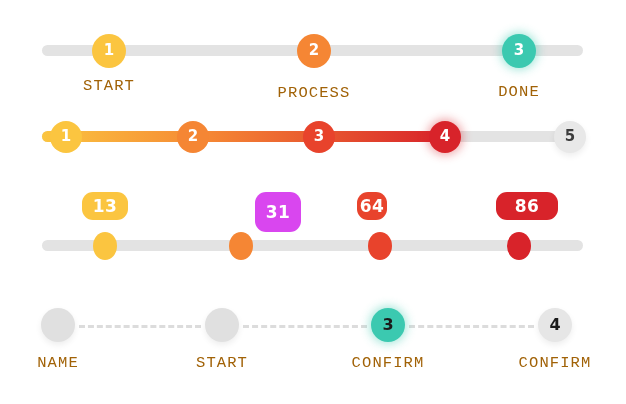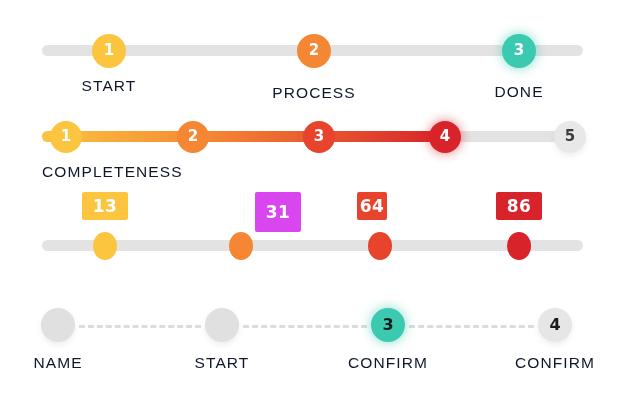--- a/index.html
+++ b/index.html
@@ -48,32 +48,32 @@
   }
 
   .node-num {
     display: block;
     font-weight: 700;
   }
 
   
   .step-label {
     position: absolute;
-    font-family: Liberation Sans, sans-serif;
+    font-family: Liberation Mono, monospace;
     font-size: 15.5px;
     letter-spacing: 1.1px;
-    color: #0f172a;
+    color: #a16207;
     white-space: nowrap;
     font-weight: 400;
   }
 
   
   .badge {
     position: absolute;
-    border-radius: 2px;
+    border-radius: 11px;
     display: flex;
     align-items: center;
     justify-content: center;
     color: #ffffff;
     font-size: 17px;
     font-weight: 700;
     letter-spacing: 0.5px;
     box-sizing: border-box;
   }
 
@@ -121,29 +121,28 @@
     </div>
     <div class="node" style="left: 303px; top: 120.5px; width: 32px; height: 32px; background: rgb(232, 67, 44); color: rgb(255, 255, 255); font-size: 15px;">
       <span class="node-num">3</span>
     </div>
     <div class="node glow-red" style="left: 429px; top: 120.5px; width: 32px; height: 32px; background: rgb(216, 35, 42); color: rgb(255, 255, 255); font-size: 15px;">
       <span class="node-num">4</span>
     </div>
     <div class="node glow-soft" style="left: 554px; top: 120.5px; width: 32px; height: 32px; background: rgb(232, 232, 232); color: rgb(60, 60, 60); font-size: 15px;">
       <span class="node-num">5</span>
     </div>
-    <div class="step-label" style="left: 42px; top: 163px;">COMPLETENESS</div>
     <div class="track" style="left: 42px; top: 240px; width: 541px; height: 11px; background: rgb(227, 227, 227);"></div>
     <div class="badge" style="left: 82px; top: 192px; width: 46px; height: 28px; background: rgb(251, 197, 64);">13</div>
     <div class="handle" style="left: 93px; top: 231.5px; width: 24px; height: 28px; background: rgb(251, 197, 64);"></div>
     <div class="badge" style="left: 218px; top: 192px; width: 46px; height: 40px; background: #d946ef; margin-left: 37px;">31</div>
     <div class="handle" style="left: 229px; top: 231.5px; width: 24px; height: 28px; background: rgb(245, 134, 52);"></div>
     <div class="badge" style="left: 357px; top: 192px; width: 30px; height: 28px; background: rgb(232, 67, 44);">64</div>
     <div class="handle" style="left: 368px; top: 231.5px; width: 24px; height: 28px; background: rgb(232, 67, 44);"></div>
-    <div class="badge" style="left: 496px; top: 192px; width: 46px; height: 28px; background: rgb(216, 35, 42);">86</div>
+    <div class="badge" style="left: 496px; top: 192px; width: 62px; height: 28px; background: rgb(216, 35, 42);">86</div>
     <div class="handle" style="left: 507px; top: 231.5px; width: 24px; height: 28px; background: rgb(216, 35, 42);"></div>
     <div class="dashed" style="left: 79px; top: 325px; width: 122px;"></div>
     <div class="dashed" style="left: 243px; top: 325px; width: 124px;"></div>
     <div class="dashed" style="left: 409px; top: 325px; width: 125px;"></div>
     <div class="node glow-soft" style="left: 41px; top: 308px; width: 34px; height: 34px; background: rgb(224, 224, 224); color: rgb(27, 27, 27); font-size: 16px;">
       <span class="node-num"></span>
     </div>
     <div class="step-label" style="left: 58px; top: 354px; transform: translateX(-50%);">NAME</div>
     <div class="node glow-soft" style="left: 205px; top: 308px; width: 34px; height: 34px; background: rgb(224, 224, 224); color: rgb(27, 27, 27); font-size: 16px;">
       <span class="node-num"></span>

